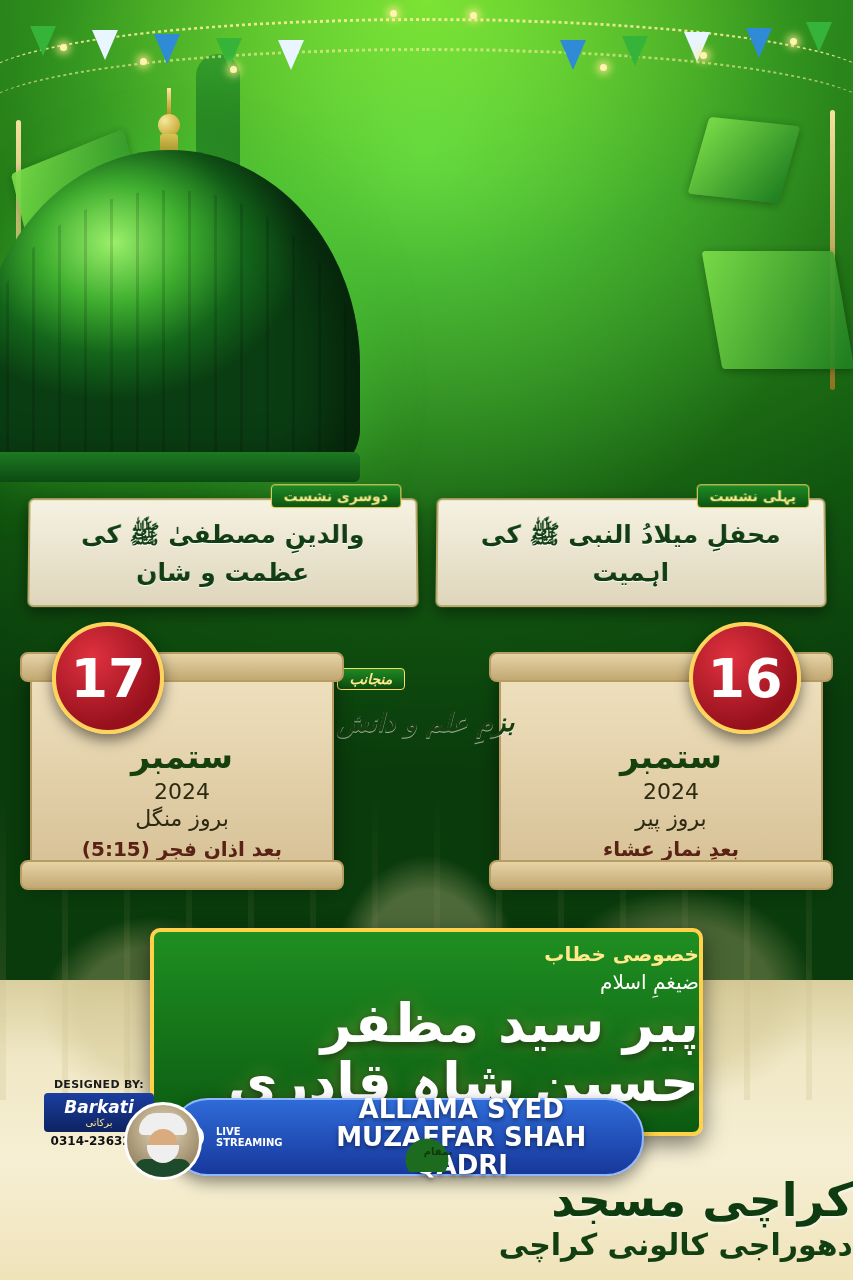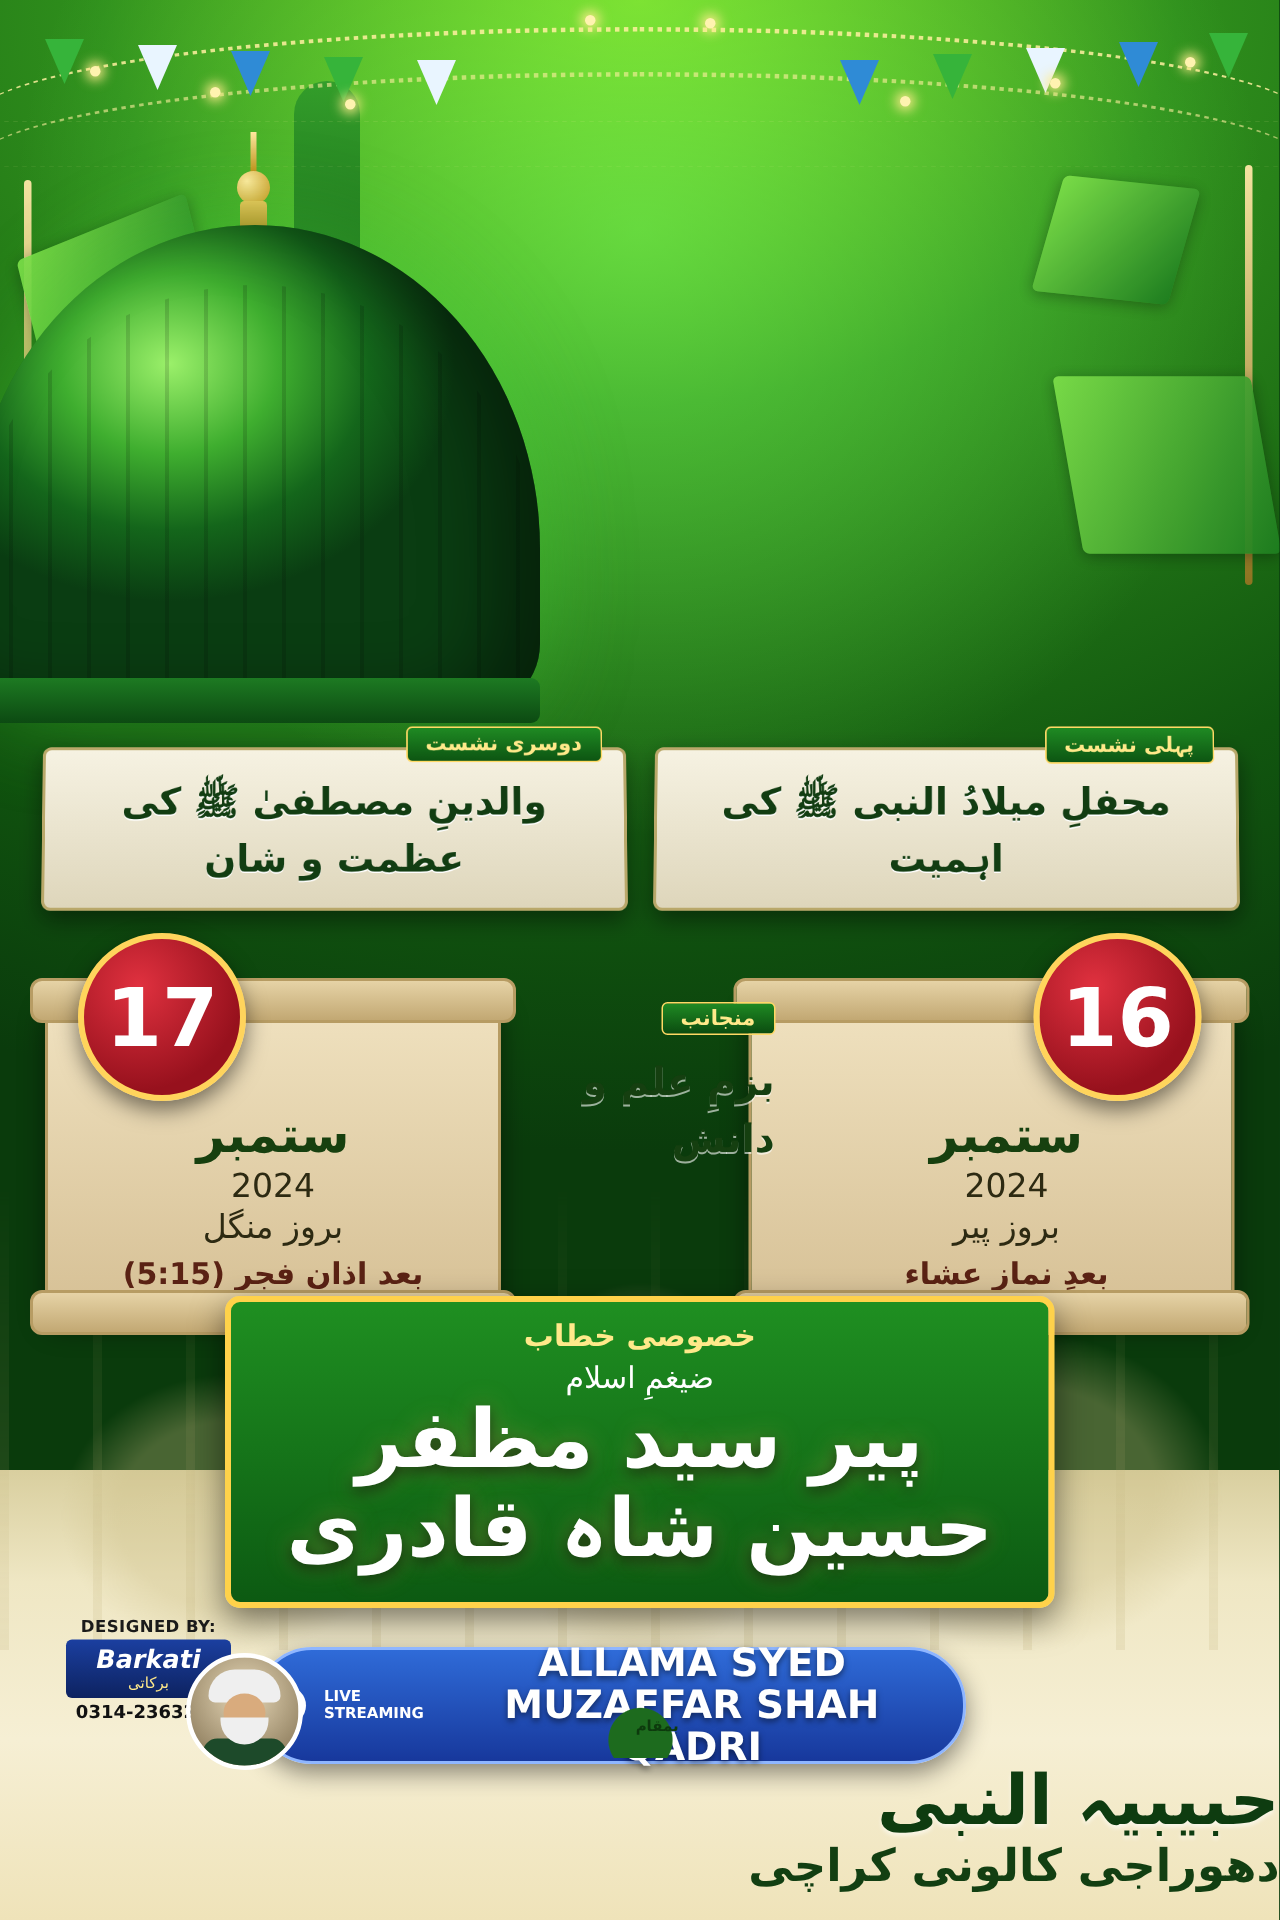--- a/index.html
+++ b/index.html
@@ -174,38 +174,38 @@
   }
   .badge.b-right{right:20px;}
   .badge.b-left{left:20px;}
   .scroll .month{
     margin-top:70px;font-size:33px;font-weight:700;color:#17400f;line-height:1.25;
   }
   .scroll .day{font-size:22px;color:#2d2a12;margin-top:2px;}
   .scroll .time{font-size:20px;color:#5a2214;margin-top:6px;font-weight:700;}
   .center-tag{
     position:absolute;left:50%;top:28px;transform:translateX(-50%);
-    width:180px;text-align:right;direction:rtl;
+    width:180px;text-align:left;direction:rtl;font-style:italic;
   }
   .center-tag .mini{
     display:inline-block;background:linear-gradient(#1f8a23,#0b4c10);
     color:#ffe98a;font-size:14px;font-weight:700;padding:2px 12px;border-radius:4px;
     border:1px solid #ffd965;
   }
   .center-tag .big{
     margin-top:14px;font-size:26px;font-weight:700;color:#153f10;line-height:1.45;
     text-shadow:0 1px 0 rgba(255,255,255,.6);
   }
   
   .speaker{
-    position:absolute;left:150px;right:150px;top:864px;height:190px;
+    position:absolute;left:150px;right:150px;top:928px;height:190px;
     background:linear-gradient(#1f8f21,#0c5a12);
     border:4px solid #ffd24a;border-radius:10px;
     box-shadow:0 8px 22px rgba(0,0,0,.5);
-    direction:rtl;text-align:center;padding-top:10px;
+    direction:rtl;text-align:right;padding-top:10px;
   }
   .speaker .khitab{
     font-size:20px;color:#ffe98a;font-weight:700;
   }
   .speaker .zeegham{font-size:20px;color:#fff;margin-top:4px;}
   .speaker .name{
     font-size:54px;font-weight:700;color:#ffffff;
     text-shadow:0 3px 10px rgba(0,0,0,.6),0 0 18px rgba(255,220,100,.35);
     line-height:1.1;
   }
@@ -378,17 +378,17 @@
       <div>STREAMING</div>
     </div>
     <div class="live-name">
       <div>ALLAMA SYED</div>
       <div>MUZAFFAR SHAH QADRI</div>
     </div>
   </div>
 
   <div class="venue">
     <div class="logo">بمقام</div>
-    <div class="name">حبیبیہ النبی</div>
+    <div class="name">کراچی مسجد</div>
     <div class="addr">دھوراجی کالونی کراچی</div>
   </div>
 
 </div>
 
 </body></html>

